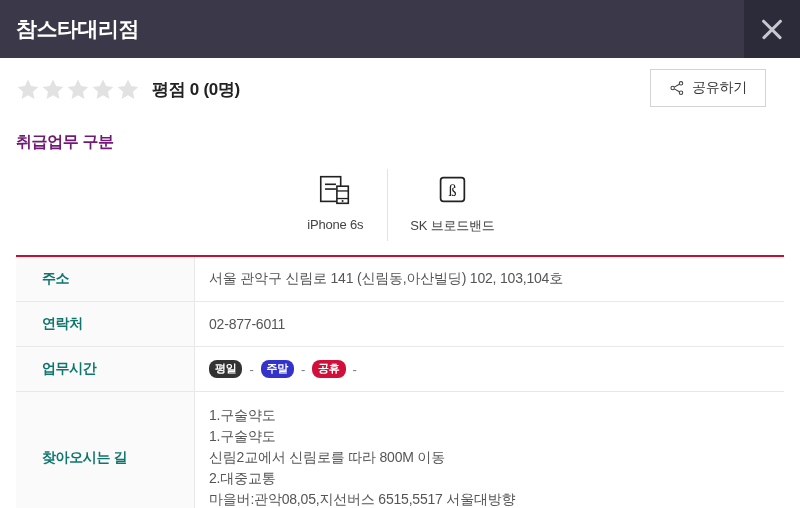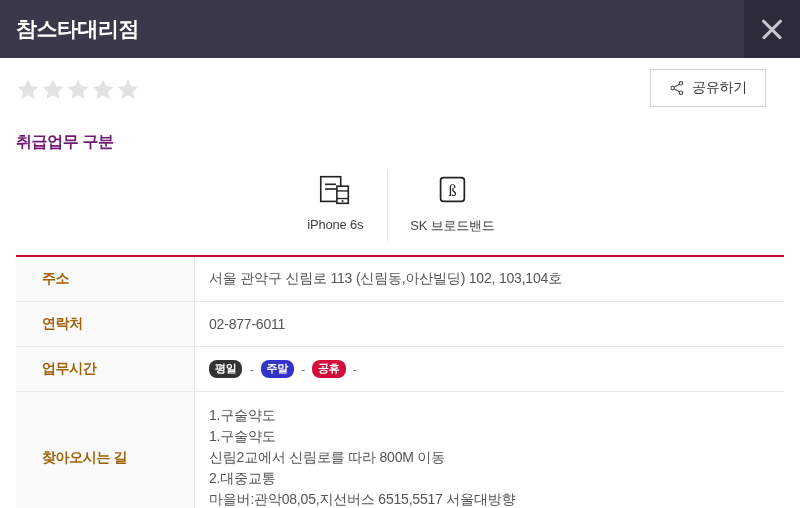--- a/index.html
+++ b/index.html
@@ -164,21 +164,21 @@
     table-layout: fixed;
   }
   .info-table tr {
     border-bottom: 1px solid #e8e8e8;
   }
   .info-table th {
     width: 152px;
     background: #fafafa;
     font-size: 14px;
     font-weight: bold;
-    color: #a16207;
+    color: #0f766e;
     text-align: left;
     padding: 13px 0 13px 26px;
     vertical-align: middle;
     letter-spacing: -0.4px;
     border-right: 1px solid #e8e8e8;
   }
   .info-table td {
     font-size: 14px;
     color: #555555;
     padding: 13px 0 13px 14px;
@@ -234,20 +234,21 @@
       <svg class="star" viewBox="0 0 24 24">
           <polygon points="12,2.5 15.1,9.1 22.3,9.9 17,14.8 18.4,21.9 12,18.3 5.6,21.9 7,14.8 1.7,9.9 8.9,9.1" fill="#e2e2e2"></polygon>
         </svg>
       <svg class="star" viewBox="0 0 24 24">
           <polygon points="12,2.5 15.1,9.1 22.3,9.9 17,14.8 18.4,21.9 12,18.3 5.6,21.9 7,14.8 1.7,9.9 8.9,9.1" fill="#e2e2e2"></polygon>
         </svg>
       <svg class="star" viewBox="0 0 24 24">
           <polygon points="12,2.5 15.1,9.1 22.3,9.9 17,14.8 18.4,21.9 12,18.3 5.6,21.9 7,14.8 1.7,9.9 8.9,9.1" fill="#e2e2e2"></polygon>
         </svg>
     </div>
+    <div class="rating-text">평점 0 (0명)</div>
 
     <div class="share-button">
       <svg width="16" height="16" viewBox="0 0 24 24">
         <circle cx="18" cy="5" r="2.6" fill="none" stroke="#444" stroke-width="1.6"></circle>
         <circle cx="18" cy="19" r="2.6" fill="none" stroke="#444" stroke-width="1.6"></circle>
         <circle cx="5.5" cy="12" r="2.6" fill="none" stroke="#444" stroke-width="1.6"></circle>
         <line x1="8" y1="10.7" x2="15.6" y2="6.3" stroke="#444" stroke-width="1.6"></line>
         <line x1="8" y1="13.3" x2="15.6" y2="17.7" stroke="#444" stroke-width="1.6"></line>
       </svg>
       <span class="share-label">공유하기</span>
@@ -281,21 +282,21 @@
         </svg>
       </div>
       <div class="service-label">SK 브로드밴드</div>
     </div>
   </div>
 
   <table class="info-table" style="border-top-color: rgb(200, 16, 46);">
     <tbody>
       <tr>
         <th>주소</th>
-        <td>서울 관악구 신림로 113 (신림동,아산빌딩) 102, 103,104호</td>
+        <td>서울 관악구 신림로 141 (신림동,아산빌딩) 102, 103,104호</td>
       </tr>
       <tr>
         <th>연락처</th>
         <td>02-877-6011</td>
       </tr>
       <tr>
         <th>업무시간</th>
         <td>
           <div class="hours-cell">
             <span class="badge" style="background: rgb(51, 51, 51);">평일</span>

